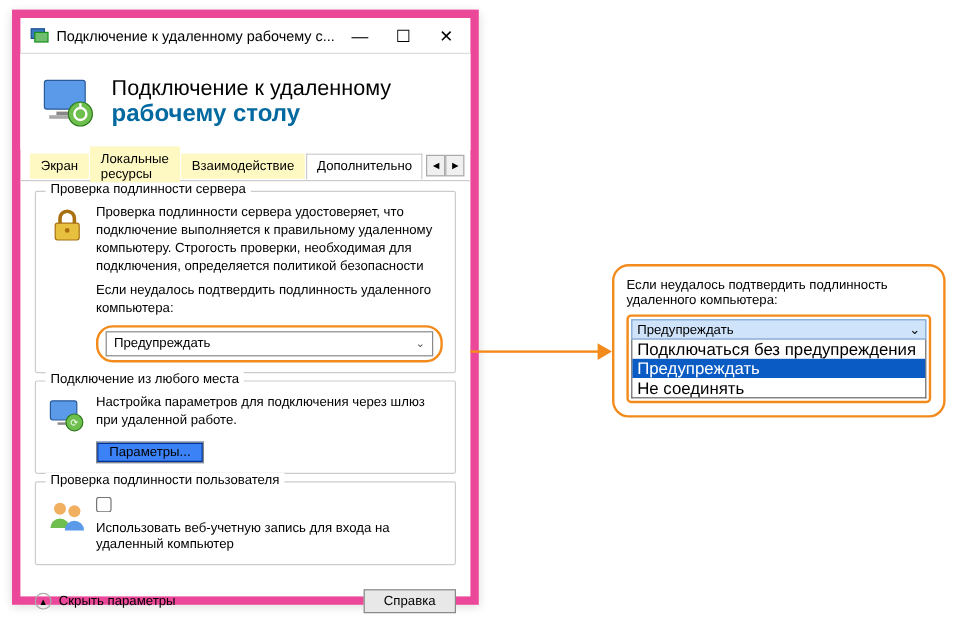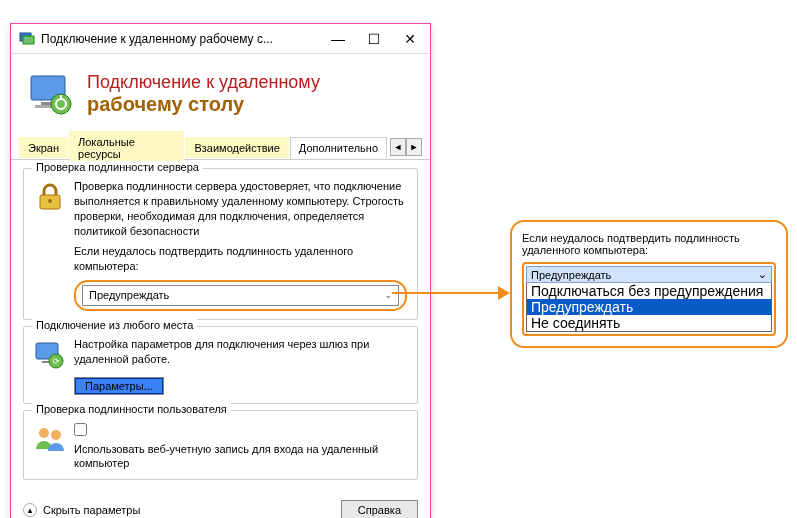--- a/index.html
+++ b/index.html
@@ -1,31 +1,31 @@
 <!DOCTYPE html>
 <html><head>
   <meta charset="utf-8">
   <style>
     * { box-sizing: border-box; margin: 0; padding: 0; font-family: 'Segoe UI', Tahoma, sans-serif; }
     body { background: #fff; width: 797px; height: 518px; position: relative; }
     
-    .main-window { position: absolute; left: 10px; top: 23px; width: 421px; height: 496px; border: 1px solid #ec4899; background: #fff; box-shadow: 0 2px 8px rgba(0,0,0,0.15); }
+    .main-window { position: absolute; left: 10px; top: 8px; width: 389px; height: 496px; border: 7px solid #ec4899; background: #fff; box-shadow: 0 2px 8px rgba(0,0,0,0.15); }
     
     .titlebar { height: 30px; display: flex; align-items: center; padding: 0 8px; border-bottom: 1px solid #ddd; }
     .titlebar-icon { width: 16px; height: 16px; margin-right: 6px; }
     .titlebar-text { font-size: 12px; flex: 1; }
     .titlebar-buttons { display: flex; gap: 20px; align-items: center; padding-right: 4px; }
     .titlebar-btn { width: 16px; height: 16px; display: flex; align-items: center; justify-content: center; cursor: pointer; font-size: 14px; }
     
     .header { height: 80px; background: #fff; display: flex; align-items: center; padding: 8px 16px; }
     .header-icon { width: 48px; height: 48px; margin-right: 12px; position: relative; }
     .header-icon svg { width: 48px; height: 48px; }
     .header-text { display: flex; flex-direction: column; }
-    .header-line1 { color: #b91c1c; font-size: 18px; font-weight: 400; }
-    .header-line2 { color: #a16207; font-size: 20px; font-weight: 700; }
+    .header-line1 { color: #000000; font-size: 18px; font-weight: 400; }
+    .header-line2 { color: #0369a1; font-size: 20px; font-weight: 700; }
     
     .tabs { display: flex; align-items: center; border-bottom: 1px solid #ccc; padding: 0 8px; position: relative; height: 26px; }
     .tab { padding: 4px 8px; font-size: 11px; border: 1px solid transparent; border-bottom: none; cursor: pointer; position: relative; top: 1px; background: #fef9c3; margin-right: 1px; }
     .tab.active { background: #fff; border-color: #ccc; border-bottom: 1px solid #fff; }
     .tab-arrows { display: flex; margin-left: 2px; }
     .tab-arrow { width: 16px; height: 18px; border: 1px solid #aaa; display: flex; align-items: center; justify-content: center; font-size: 9px; cursor: pointer; background: #f0f0f0; }
     
     .content { padding: 8px 12px; }
     
     .group { border: 1px solid #ccc; border-radius: 2px; margin-bottom: 6px; padding: 8px 10px; position: relative; }

